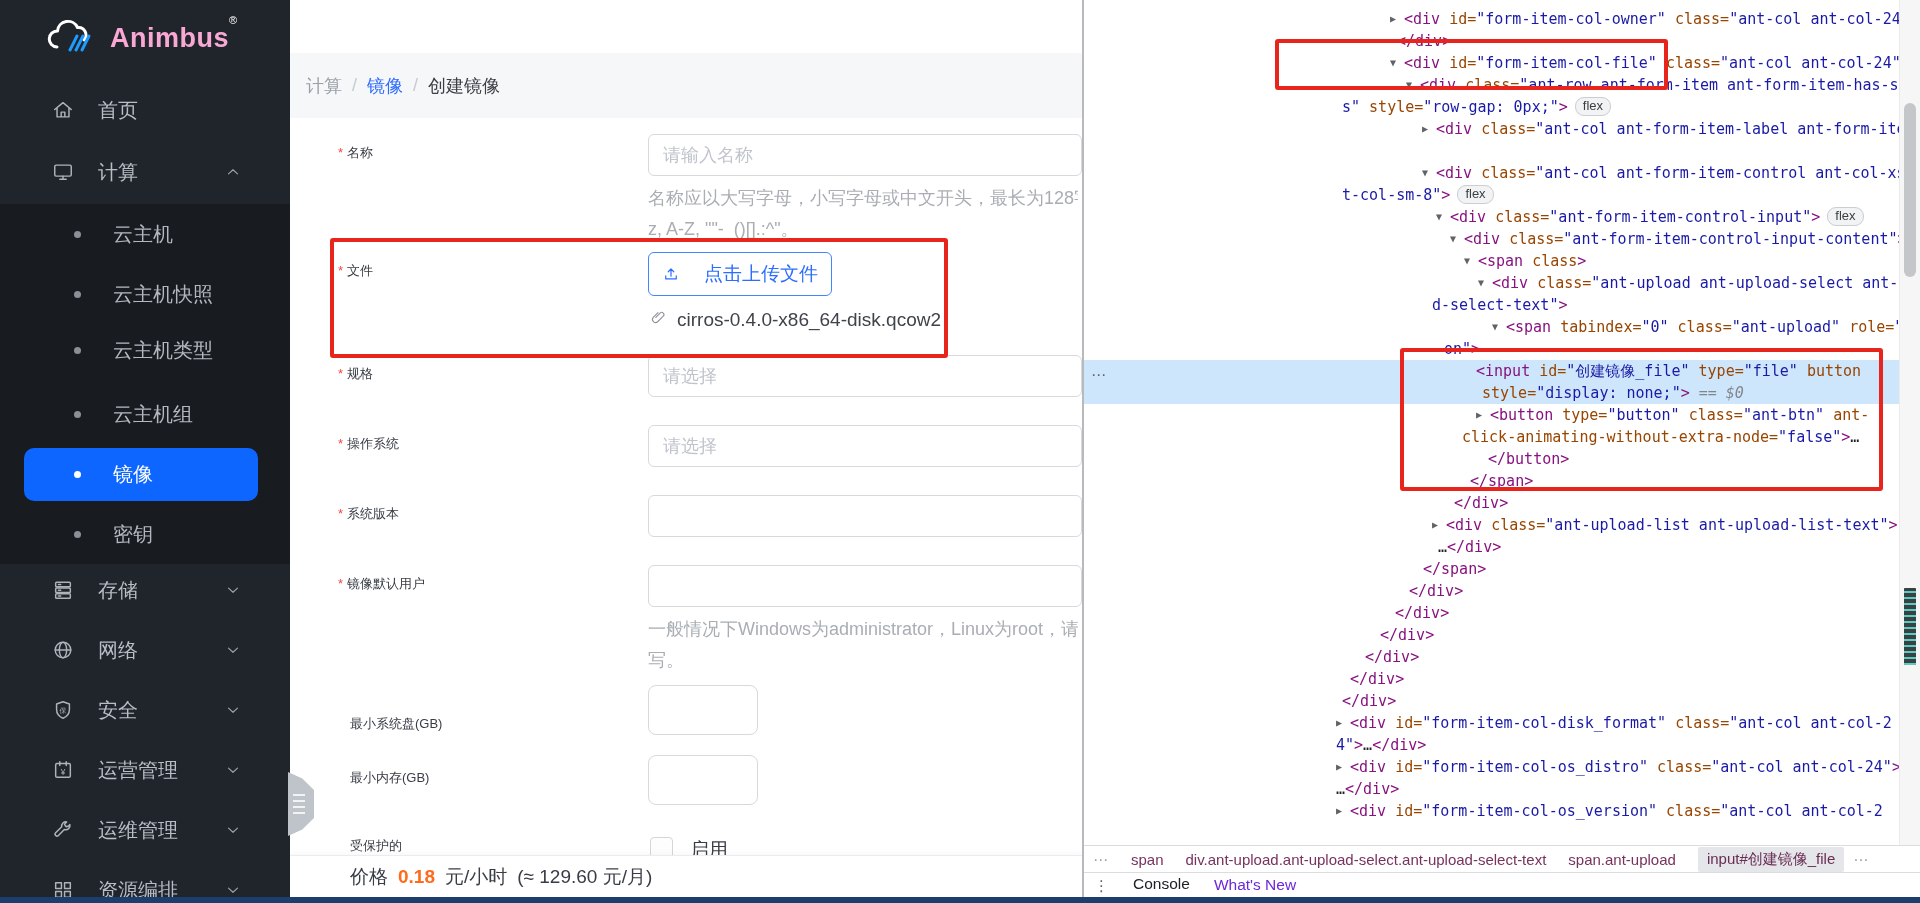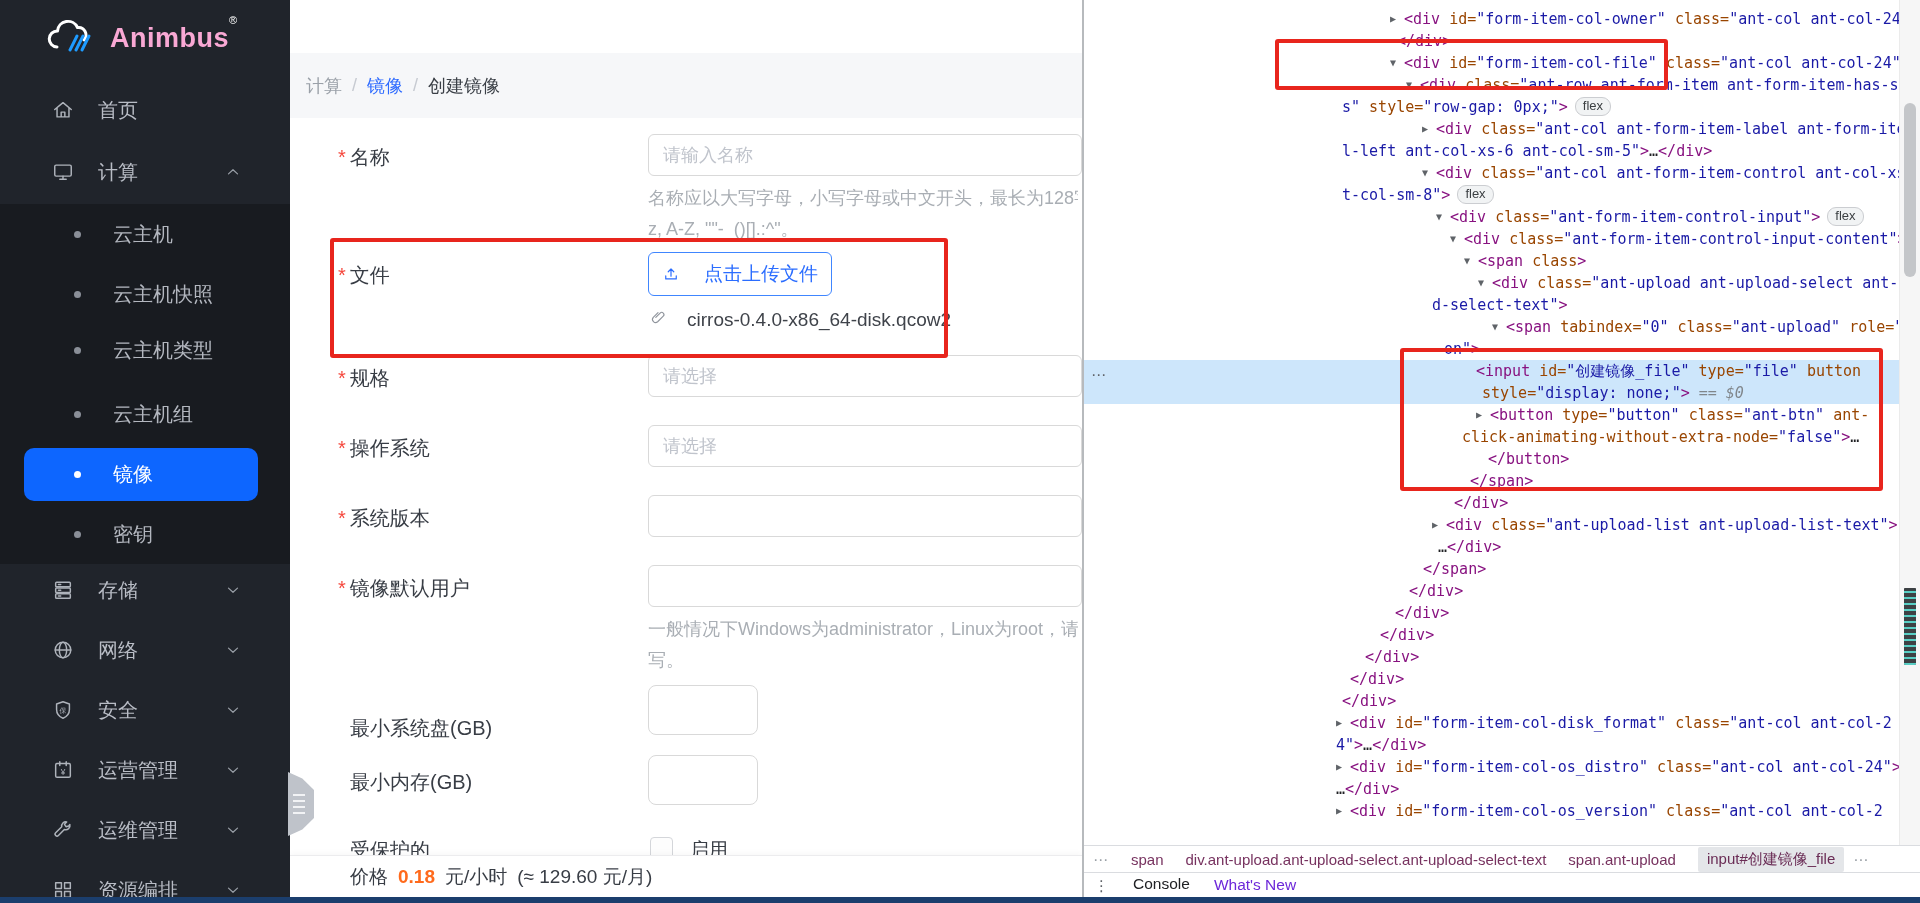--- a/index.html
+++ b/index.html
@@ -31,28 +31,28 @@
   #topbar .tb-grid{margin-left:57px;width:17px;height:17px;color:#4a4f57;}
   #topbar .tb-grid svg{width:17px;height:17px;display:block;}
   #tb-project{margin-left:12px;font-size:18px;color:#3a3f46;}
   #tb-swap{margin-left:52px;font-size:21px;color:#8a9097;}
   #tb-divider{margin-left:28px;color:#e1e3e6;font-size:18px;}
   #tb-domain{margin-left:28px;font-size:18px;color:#3a3f46;}
   #crumbband{position:absolute;left:0;top:53px;width:792px;height:65px;background:#f6f7f9;}
   #crumbs{position:absolute;left:16px;top:0;height:65px;display:flex;align-items:center;font-size:18px;gap:10px;}
   .bc-dim{color:#9aa0a8;} .bc-sep{color:#c6cad1;} .bc-link{color:#2e6bff;cursor:pointer;} .bc-cur{color:#3a3f46;}
   #form{position:absolute;left:0;top:118px;width:792px;height:737px;background:#fff;}
-  .f-label{position:absolute;left:60px;width:250px;font-size:20px;color:#383d45;}
+  .f-label{position:absolute;left:60px;width:250px;font-size:13px;color:#383d45;}
   .f-star{color:#f5483d;margin-right:4px;margin-left:-12px;}
   .f-input{position:absolute;left:358px;box-sizing:border-box;border:1px solid #d9d9d9;border-radius:6px;background:#fff;font-size:18px;color:#3f434a;padding:0 14px;outline:none;}
   .f-input::placeholder{color:#c0c4cc;}
   .f-hint{position:absolute;left:358px;width:430px;font-size:18px;color:#a9aeb4;white-space:nowrap;overflow:hidden;}
   #upload-btn{position:absolute;left:358px;top:134px;width:182px;height:42px;border:1.5px solid #4086ff;border-radius:6px;background:#fff;color:#2b6dff;font-size:19px;display:flex;align-items:center;justify-content:center;gap:24px;cursor:pointer;}
   #upload-btn svg{width:18px;height:18px;}
-  #file-item{position:absolute;left:360px;top:188px;height:28px;display:flex;align-items:center;gap:20px;font-size:19px;color:#3f434a;cursor:pointer;}
+  #file-item{position:absolute;left:360px;top:188px;height:28px;display:flex;align-items:center;gap:10px;font-size:19px;color:#3f434a;cursor:pointer;}
   #file-item svg{width:17px;height:17px;color:#8f949c;}
   #chkrow-box{position:absolute;left:360px;width:21px;height:21px;border:1px solid #d4d6da;border-radius:4px;background:#fdfdfd;}
   #chk-label{position:absolute;left:400px;font-size:19px;color:#383d45;}
   #footer{position:absolute;left:0;top:855px;width:792px;height:42px;background:#fff;border-top:1px solid #ececee;box-shadow:0 -2px 6px rgba(0,0,0,.03);z-index:4;display:flex;align-items:center;}
   #footer .fp{margin-left:60px;font-size:19px;color:#383d45;display:flex;align-items:center;gap:10px;}
   #price-val{color:#ff6a1c;font-weight:bold;}
   
   #devtools{position:absolute;left:1082px;top:0;width:838px;height:897px;background:#fff;border-left:2px solid #b7babd;box-sizing:border-box;z-index:5;}
   #dt-code{position:absolute;left:0;top:0;width:836px;height:845px;overflow:hidden;}
   .dt-line{position:absolute;height:22px;line-height:22px;white-space:pre;font-family:"DejaVu Sans Mono",monospace;font-size:15px;cursor:default;}
@@ -299,21 +299,20 @@
 <div id="devtools">
   <div id="dt-code">
     <div id="hl-band"></div>
     <div id="hl-dots">⋯</div>
   <div class="dt-line" style="left: 306px; top: 8px;"><span class="seg-a">▶</span><span class="seg-t">&lt;div</span><span class="seg-p"> </span><span class="seg-n">id=</span><span class="seg-v">"form-item-col-owner"</span><span class="seg-p"> </span><span class="seg-n">class=</span><span class="seg-v">"ant-col ant-col-24"</span><span class="seg-t">&gt;</span><span class="seg-p">…</span></div>
       <div class="dt-line" style="left: 313px; top: 30px;"><span class="seg-t">&lt;/div&gt;</span></div>
       <div class="dt-line" style="left: 306px; top: 52px;"><span class="seg-a">▼</span><span class="seg-t">&lt;div</span><span class="seg-p"> </span><span class="seg-n">id=</span><span class="seg-v">"form-item-col-file"</span><span class="seg-p"> </span><span class="seg-n">class=</span><span class="seg-v">"ant-col ant-col-24"</span><span class="seg-t">&gt;</span></div>
       <div class="dt-line" style="left: 322px; top: 74px;"><span class="seg-a">▼</span><span class="seg-t">&lt;div</span><span class="seg-p"> </span><span class="seg-n">class=</span><span class="seg-v">"ant-row ant-form-item ant-form-item-has-succes</span></div>
       <div class="dt-line" style="left: 258px; top: 96px;"><span class="seg-v">s"</span><span class="seg-p"> </span><span class="seg-n">style=</span><span class="seg-v">"row-gap: 0px;"</span><span class="seg-t">&gt;</span><span class="badge">flex</span></div>
       <div class="dt-line" style="left: 338px; top: 118px;"><span class="seg-a">▶</span><span class="seg-t">&lt;div</span><span class="seg-p"> </span><span class="seg-n">class=</span><span class="seg-v">"ant-col ant-form-item-label ant-form-item-labe</span></div>
-      <div class="dt-line" style="left: 258px; top: 140px;"><span class="seg-v">l-left ant-col-xs-6 ant-col-sm-5"</span><span class="seg-t">&gt;</span><span class="seg-p">…</span><span class="seg-t">&lt;/div&gt;</span></div>
       <div class="dt-line" style="left: 338px; top: 162px;"><span class="seg-a">▼</span><span class="seg-t">&lt;div</span><span class="seg-p"> </span><span class="seg-n">class=</span><span class="seg-v">"ant-col ant-form-item-control ant-col-xs-10 an</span></div>
       <div class="dt-line" style="left: 258px; top: 184px;"><span class="seg-v">t-col-sm-8"</span><span class="seg-t">&gt;</span><span class="badge">flex</span></div>
       <div class="dt-line" style="left: 352px; top: 206px;"><span class="seg-a">▼</span><span class="seg-t">&lt;div</span><span class="seg-p"> </span><span class="seg-n">class=</span><span class="seg-v">"ant-form-item-control-input"</span><span class="seg-t">&gt;</span><span class="badge">flex</span></div>
       <div class="dt-line" style="left: 366px; top: 228px;"><span class="seg-a">▼</span><span class="seg-t">&lt;div</span><span class="seg-p"> </span><span class="seg-n">class=</span><span class="seg-v">"ant-form-item-control-input-content"</span><span class="seg-t">&gt;</span></div>
       <div class="dt-line" style="left: 380px; top: 250px;"><span class="seg-a">▼</span><span class="seg-t">&lt;span</span><span class="seg-p"> </span><span class="seg-n">class</span><span class="seg-t">&gt;</span></div>
       <div class="dt-line" style="left: 394px; top: 272px;"><span class="seg-a">▼</span><span class="seg-t">&lt;div</span><span class="seg-p"> </span><span class="seg-n">class=</span><span class="seg-v">"ant-upload ant-upload-select ant-uploa</span></div>
       <div class="dt-line" style="left: 348px; top: 294px;"><span class="seg-v">d-select-text"</span><span class="seg-t">&gt;</span></div>
       <div class="dt-line" style="left: 408px; top: 316px;"><span class="seg-a">▼</span><span class="seg-t">&lt;span</span><span class="seg-p"> </span><span class="seg-n">tabindex=</span><span class="seg-v">"0"</span><span class="seg-p"> </span><span class="seg-n">class=</span><span class="seg-v">"ant-upload"</span><span class="seg-p"> </span><span class="seg-n">role=</span><span class="seg-v">"butt</span></div>
       <div class="dt-line" style="left: 360px; top: 338px;"><span class="seg-v">on"</span><span class="seg-t">&gt;</span></div>
       <div class="dt-line" style="left: 392px; top: 360px;"><span class="seg-t">&lt;input</span><span class="seg-p"> </span><span class="seg-n">id=</span><span class="seg-v">"创建镜像_file"</span><span class="seg-p"> </span><span class="seg-n">type=</span><span class="seg-v">"file"</span><span class="seg-p"> </span><span class="seg-n">button</span></div>

